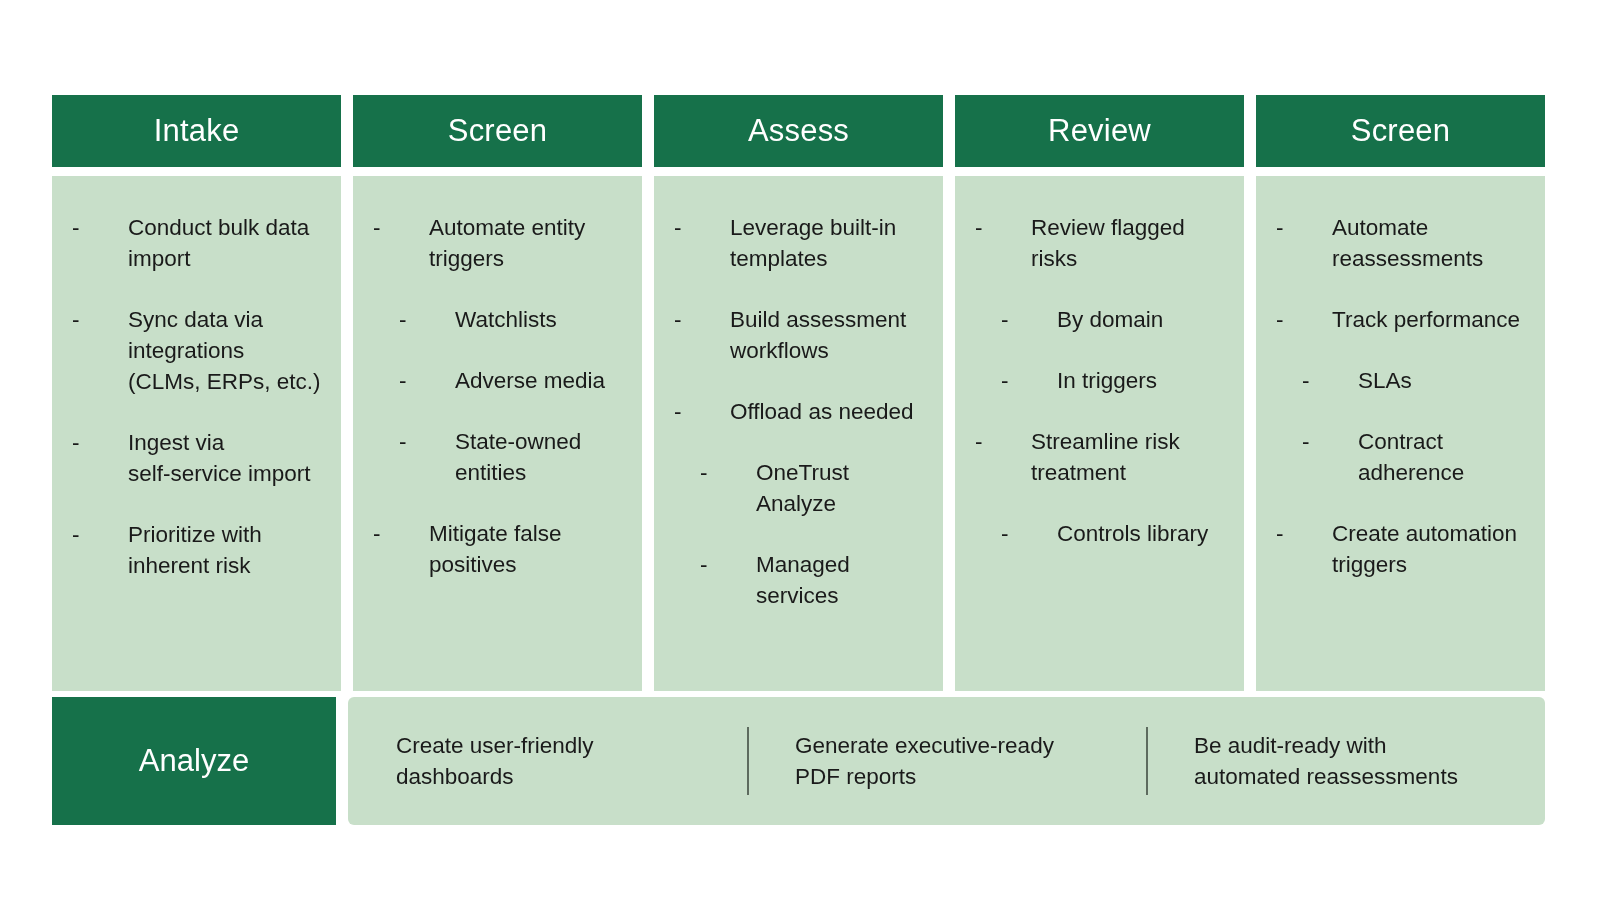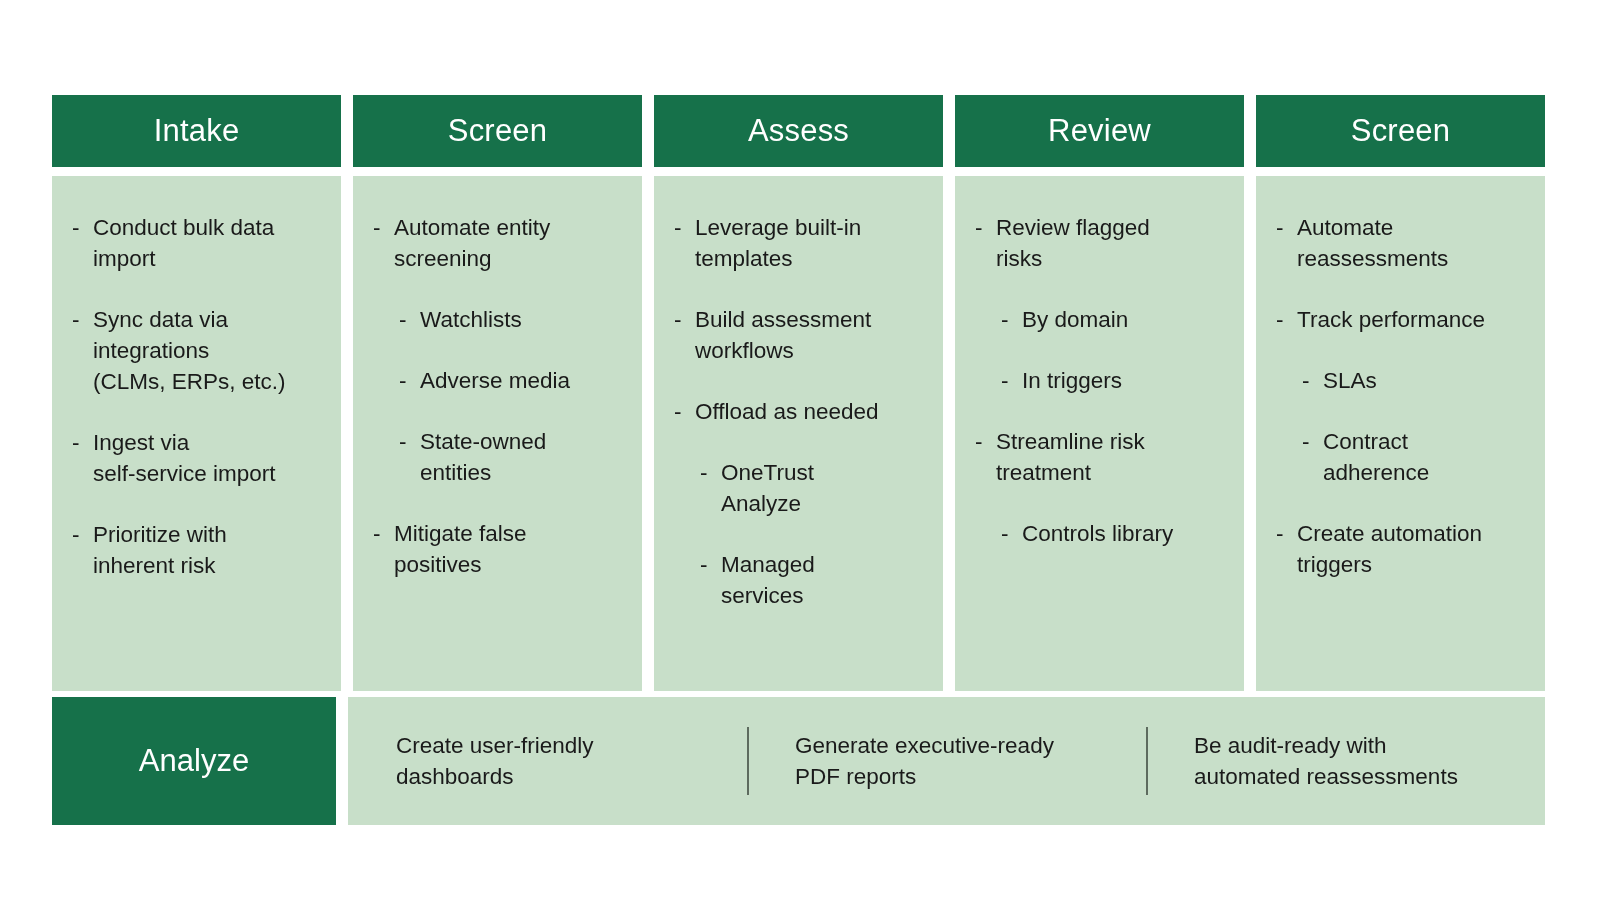--- a/index.html
+++ b/index.html
@@ -73,20 +73,21 @@
 
   li.bullet .dash {
     flex: 0 0 auto;
     width: 21px;
     color: #1A1A1A;
   }
 
   li.bullet .btext {
     flex: 1 1 auto;
     white-space: pre-line;
+    margin-left: 35px;
   }
 
   
   .analyze-row {
     position: absolute;
     left: 52px;
     top: 697px;
     width: 1493px;
     height: 128px;
     display: flex;
@@ -102,20 +103,21 @@
     justify-content: center;
     font-size: 31px;
   }
 
   .analyze-items {
     flex: 1 1 auto;
     background: #C8DFC9;
     display: flex;
     align-items: center;
     padding: 0 0 0 0;
+    border-radius: 6px;
   }
 
   .analyze-item {
     flex: 1 1 0;
     font-size: 22.5px;
     line-height: 31px;
     color: #1A1A1A;
     padding: 0 28px 0 48px;
     white-space: pre-line;
     position: relative;
@@ -166,21 +168,21 @@
           </ul>
         </div>
       </div>
       <div class="column">
         <div class="col-header">Screen</div>
         <div class="col-body">
           <ul class="bullets">
             <li class="bullet">
               <span class="dash">-</span>
               <span class="btext">Automate entity
-screening</span>
+triggers</span>
             </li>
             <li class="bullet sub">
               <span class="dash">-</span>
               <span class="btext">Watchlists</span>
             </li>
             <li class="bullet sub">
               <span class="dash">-</span>
               <span class="btext">Adverse media</span>
             </li>
             <li class="bullet sub">

